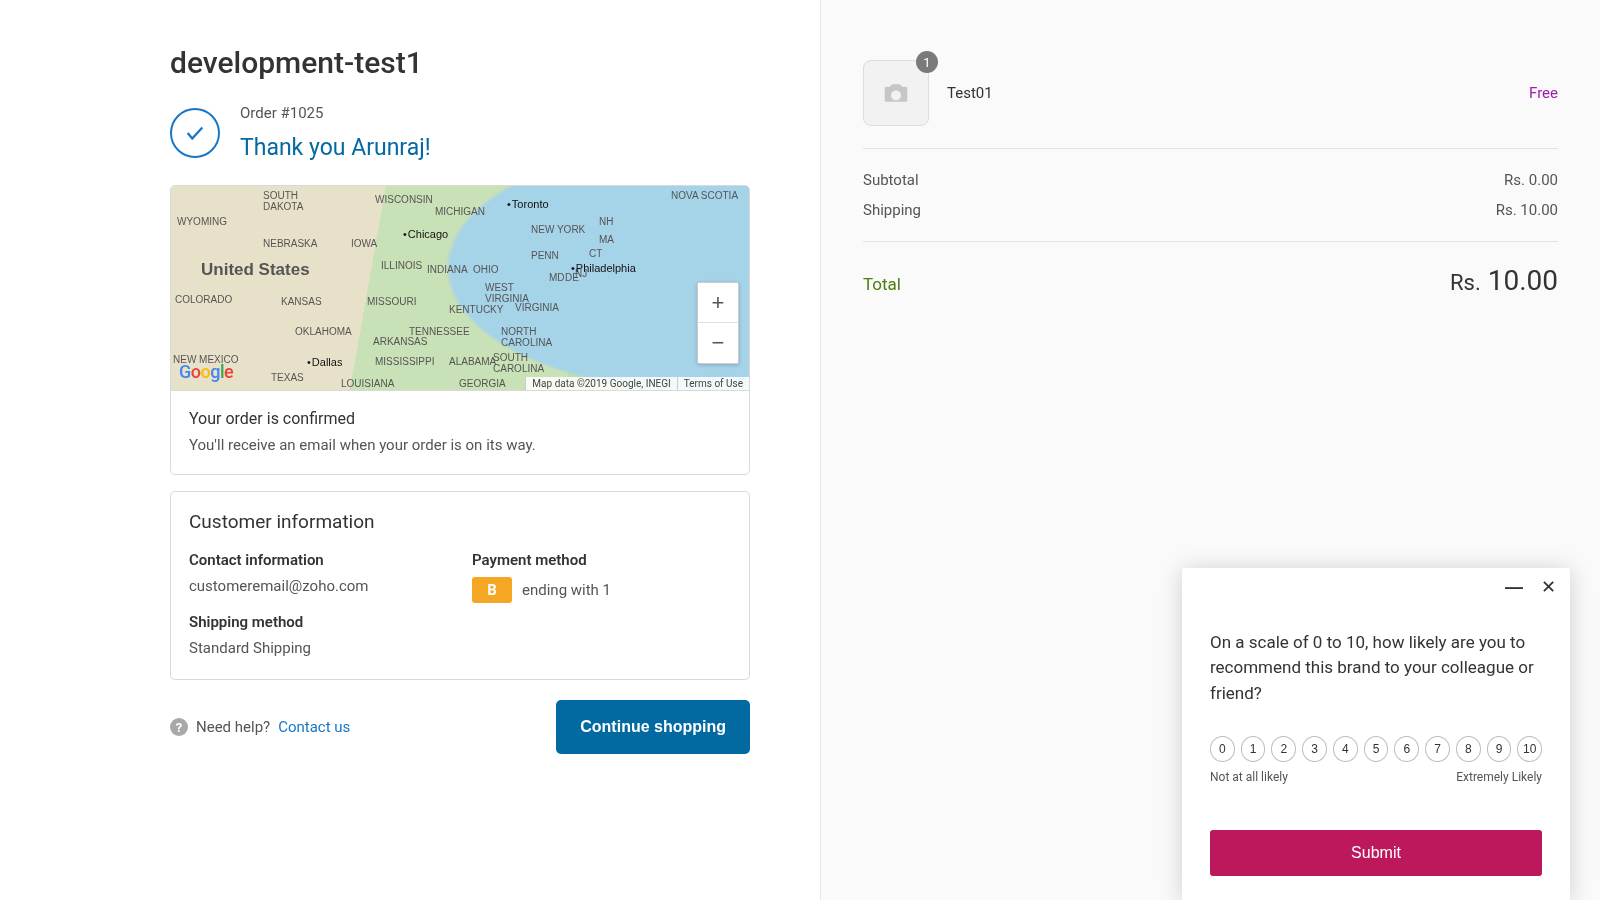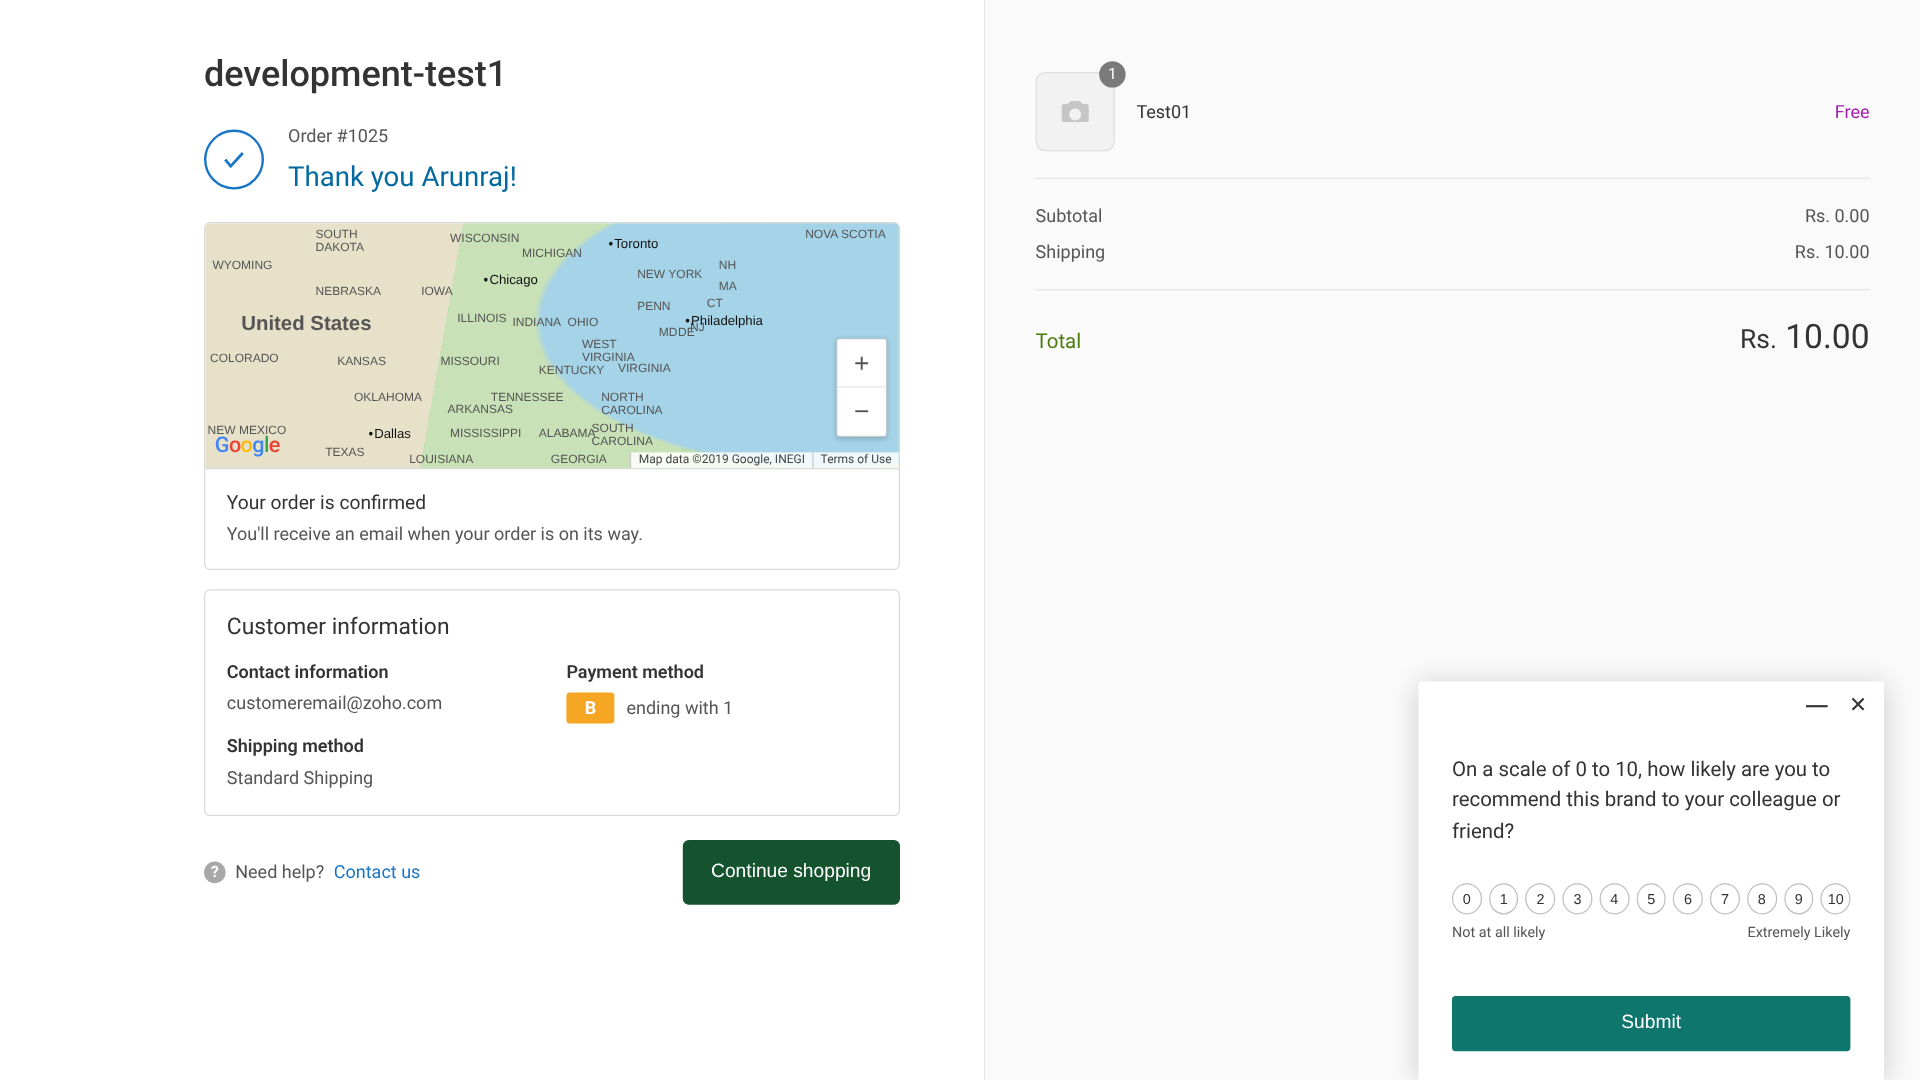--- a/index.html
+++ b/index.html
@@ -74,22 +74,22 @@
   .cust-col h3 { font-size:15px; font-weight:600; margin-bottom:8px; }
   .cust-col .val { font-size:15px; color:#555; margin-bottom:18px; }
   .pay-row { display:flex; align-items:center; gap:10px; font-size:15px; color:#555; }
   .pay-badge { width:40px; height:26px; background:#f5a623; border-radius:3px; display:flex; align-items:center; justify-content:center; color:#fff; font-weight:700; font-size:15px; }
 
   .footer-row { display:flex; align-items:center; justify-content:space-between; margin-top:20px; }
   .help { display:flex; align-items:center; gap:8px; font-size:15px; color:#555; }
   .help-icon { width:18px;height:18px;border-radius:50%;background:#a8a8a8;color:#fff;display:flex;align-items:center;justify-content:center;font-size:13px;font-weight:700; }
   .help a { color:#1976c6; text-decoration:none; }
   .btn-primary {
-    background:#14532d; color:#fff; border:none; border-radius:5px;
-    padding:18px 24px; font-size:16px; font-weight:400; cursor:pointer;
+    background:#0369a1; color:#fff; border:none; border-radius:5px;
+    padding:18px 24px; font-size:16px; font-weight:700; cursor:pointer;
   }
 
   
   .line-item { display:flex; align-items:center; gap:18px; padding-bottom:22px; border-bottom:1px solid #e3e3e3; }
   .thumb-wrap { position:relative; }
   .thumb { width:66px;height:66px;border:1px solid #ddd;border-radius:8px;background:#f2f2f2;display:flex;align-items:center;justify-content:center; }
   .thumb svg { width:30px;height:30px;fill:#c6c6c6; }
   .qty-badge { position:absolute; top:-9px; right:-9px; width:22px;height:22px;border-radius:50%;background:#7a7a7a;color:#fff;font-size:13px;display:flex;align-items:center;justify-content:center; }
   .li-name { flex:1; font-size:15px; color:#333; }
   .li-price { font-size:15px; color:#a21caf; }
@@ -111,21 +111,21 @@
   .survey-title { text-align:center; font-size:20px; padding:18px 0 28px; border-bottom:1px solid #eee; }
   .survey-body { padding:30px 28px 24px; }
   .survey-q { font-size:17px; line-height:1.5; color:#333; margin-bottom:30px; }
   .nps-row { display:flex; gap:6px; justify-content:space-between; margin-bottom:8px; }
   .nps-btn {
     width:26px;height:26px;border-radius:50%;border:1px solid #bdbdbd;background:#fff;
     font-size:12px;color:#333;cursor:pointer;display:flex;align-items:center;justify-content:center;
   }
   .nps-labels { display:flex; justify-content:space-between; font-size:12px; color:#555; margin-bottom:46px; }
   .btn-submit {
-    width:100%; background:#0f766e; color:#fff; border:none; padding:14px 0;
+    width:100%; background:#be185d; color:#fff; border:none; padding:14px 0;
     font-size:16px; border-radius:3px; cursor:pointer;
   }
 </style>
 </head>
 <body>
 
 <div class="layout">
   <div class="main">
     <h1 class="store-name">development-test1</h1>
 

